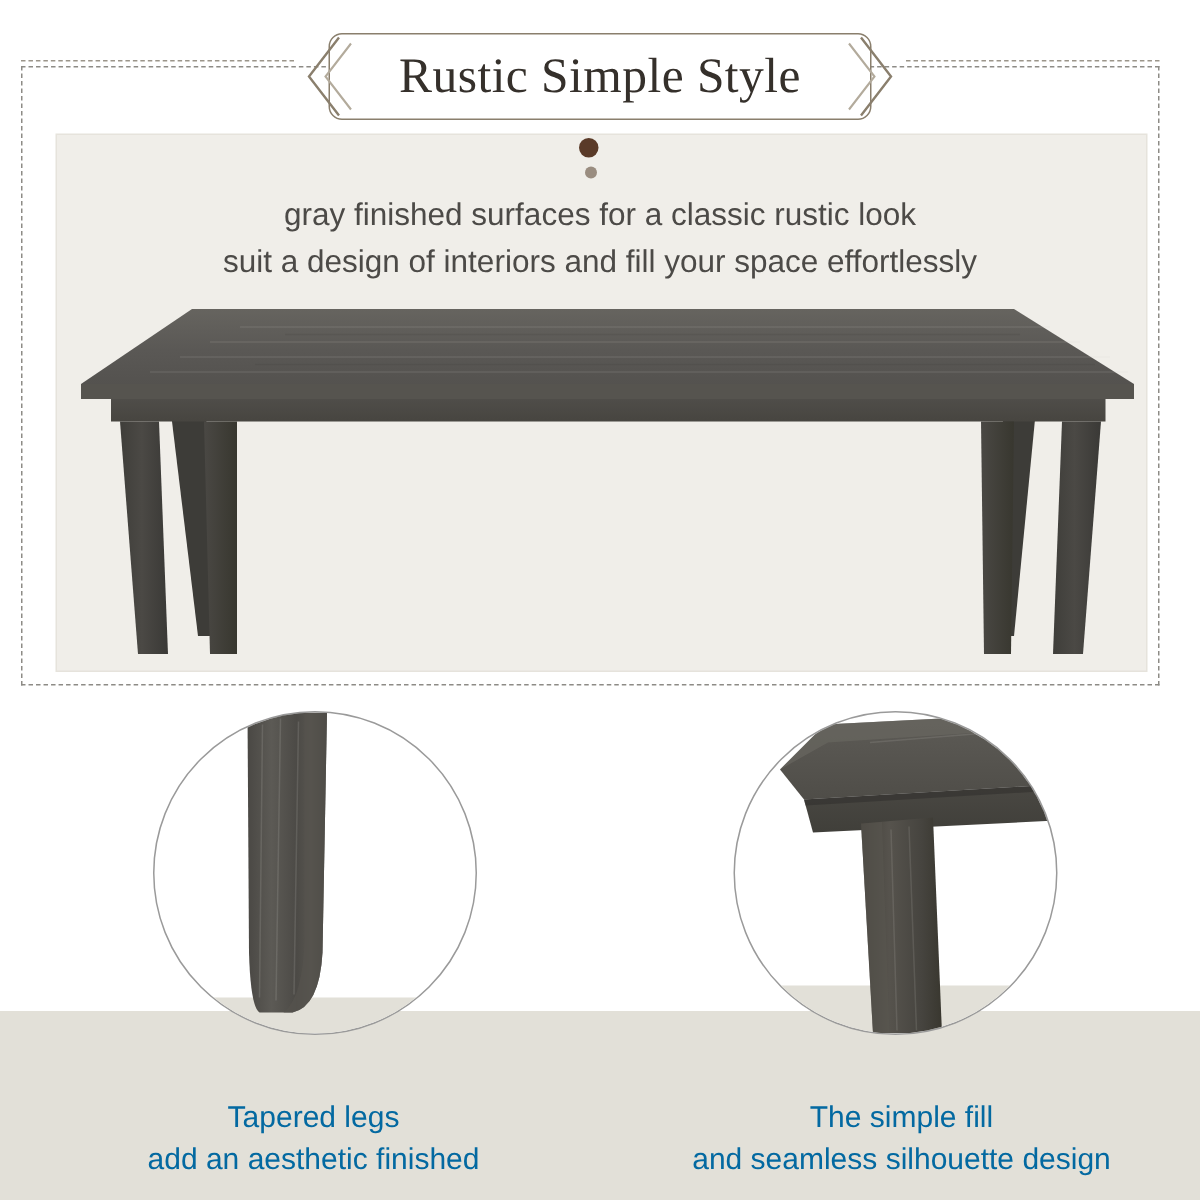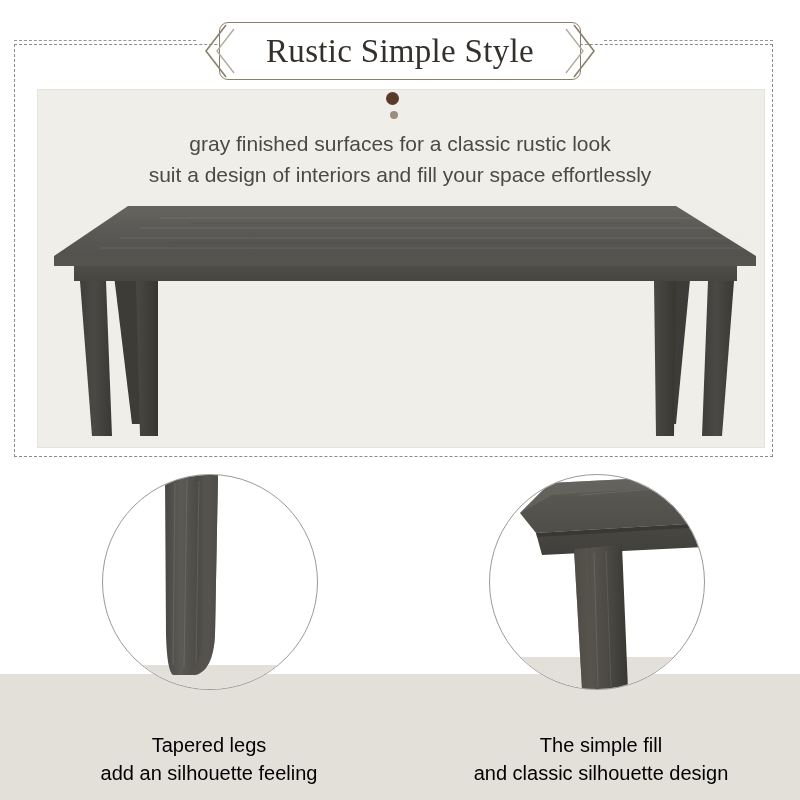--- a/index.html
+++ b/index.html
@@ -97,21 +97,21 @@
     background:#ffffff;
     overflow:hidden;
   }
   .circle.left{left:102px;top:474px;}
   .circle.right{left:489px;top:474px;}
   .circle svg{position:absolute;left:0;top:0;}
 
   
   .caption{
     position:absolute;width:320px;
-    text-align:center;color:#000000;
+    text-align:center;color:#0369a1;
     font-size:20px;line-height:28px;
   }
   .caption.left{left:49px;top:731px;}
   .caption.right{left:441px;top:731px;}
   .caption div{white-space:nowrap;}
 </style>
 </head>
 <body>
 
 <div class="stage">
@@ -261,21 +261,21 @@
       <g opacity="0.14" stroke="#cfcdc8" stroke-width="1">
         <line x1="104" y1="78" x2="108" y2="212"></line>
         <line x1="116" y1="76" x2="121" y2="212"></line>
         <line x1="90" y1="20" x2="212" y2="10"></line>
       </g>
     </svg>
   </div>
 
   <div class="caption left">
     <div>Tapered legs</div>
-    <div>add an silhouette feeling</div>
+    <div>add an aesthetic finished</div>
   </div>
 
   <div class="caption right">
     <div>The simple fill</div>
-    <div>and classic silhouette design</div>
+    <div>and seamless silhouette design</div>
   </div>
 
 </div>
 
 </body></html>

